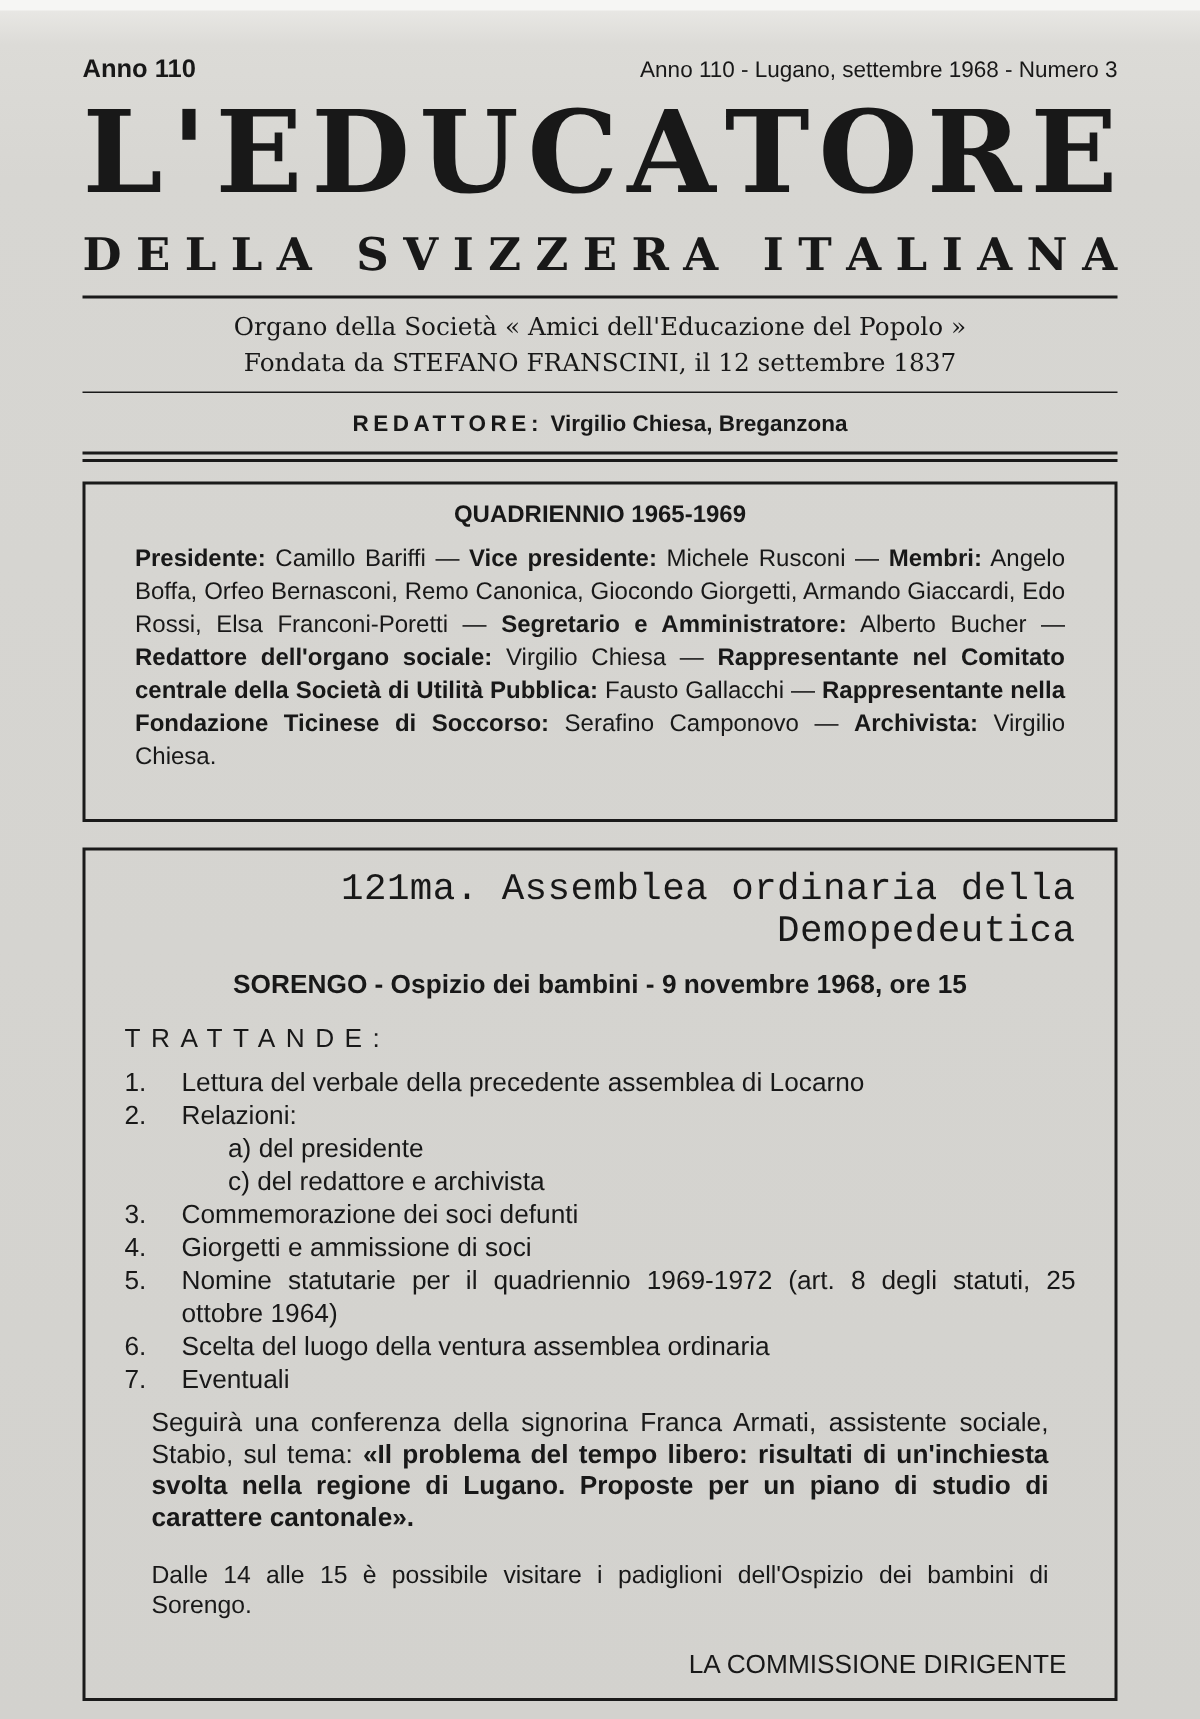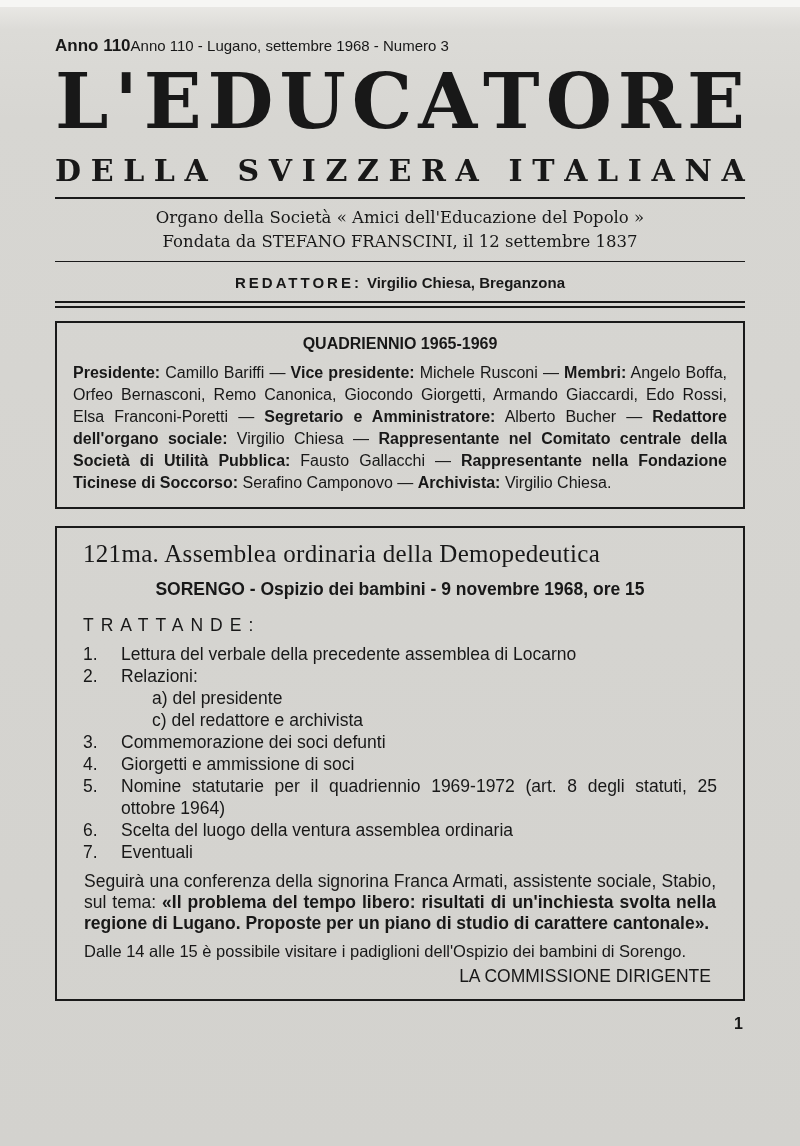--- a/index.html
+++ b/index.html
@@ -14,21 +14,21 @@
     color: #181818;
     background: linear-gradient(180deg, #ecebe8 0px, #dcdbd7 30px, #d7d6d2 120px, #d3d2ce 100%);
     font-family: "Liberation Sans", "DejaVu Sans", sans-serif;
   }
   .scan-strip {
     position: absolute; top: 0; left: 0; right: 0; height: 7px;
     background: #f6f6f4;
   }
   .content { position: relative; padding: 36px 55px 0; }
 
-  .header-row { display: flex; align-items: baseline; }
+  .header-row { display: flex; justify-content: space-between; align-items: baseline; }
   .header-left { font-weight: bold; font-size: 17px; }
   .header-right { font-size: 15px; }
 
   .masthead-title {
     display: flex; justify-content: space-between; align-items: flex-start;
     font-family: "DejaVu Serif", "Liberation Serif", serif;
     font-weight: bold; font-size: 76px; line-height: 1;
     margin-top: 8px; height: 76px; overflow: hidden;
   }
   .masthead-subtitle {
@@ -48,38 +48,38 @@
     font-size: 16.5px; line-height: 22px;
   }
   .org-line { margin-top: 8px; }
   .founded-line { margin-top: 2px; }
 
   .editor-line { text-align: center; font-weight: bold; font-size: 15px; margin-top: 12px; line-height: 18px; }
   .editor-label { letter-spacing: 3px; margin-right: 5px; }
 
   .double-rule { margin-top: 9px; height: 7px; border-top: 2px solid #1a1a1a; border-bottom: 2px solid #1a1a1a; }
 
-  p { margin: 1px; }
+  p { margin: 18px; }
 
   .commission-box {
     margin-top: 13px;
     border: 2px solid #1a1a1a;
     padding: 10px 15px 12px;
   }
   .commission-heading { text-align: center; font-weight: bold; font-size: 16px; line-height: 22px; }
   .commission-body { margin-top: 7px; font-size: 16px; line-height: 22px; text-align: justify; }
 
   .assembly-box {
     margin-top: 17px;
     border: 2px solid #1a1a1a;
     padding: 12px 26px 12px;
   }
   .assembly-title {
-    font-family: Liberation Serif, serif;
-    font-size: 25px; line-height: 28px; text-align: left; letter-spacing: 0.3px;
+    font-family: Liberation Mono, monospace;
+    font-size: 25px; line-height: 28px; text-align: right; letter-spacing: 0.3px;
   }
   .assembly-subtitle { text-align: center; font-weight: bold; font-size: 17.5px; line-height: 24px; margin-top: 9px; }
   .agenda-heading { text-align: left; font-size: 17.5px; line-height: 24px; letter-spacing: 7px; margin-top: 12px; }
 
   .agenda { margin-top: 6px; font-size: 17.5px; line-height: 22px; }
   .agenda-row { display: flex; }
   .agenda-num { flex: 0 0 38px; }
   .agenda-text { flex: 1; text-align: justify; }
   .agenda-sub { display: block; padding-left: 31px; text-align: left; }
 

